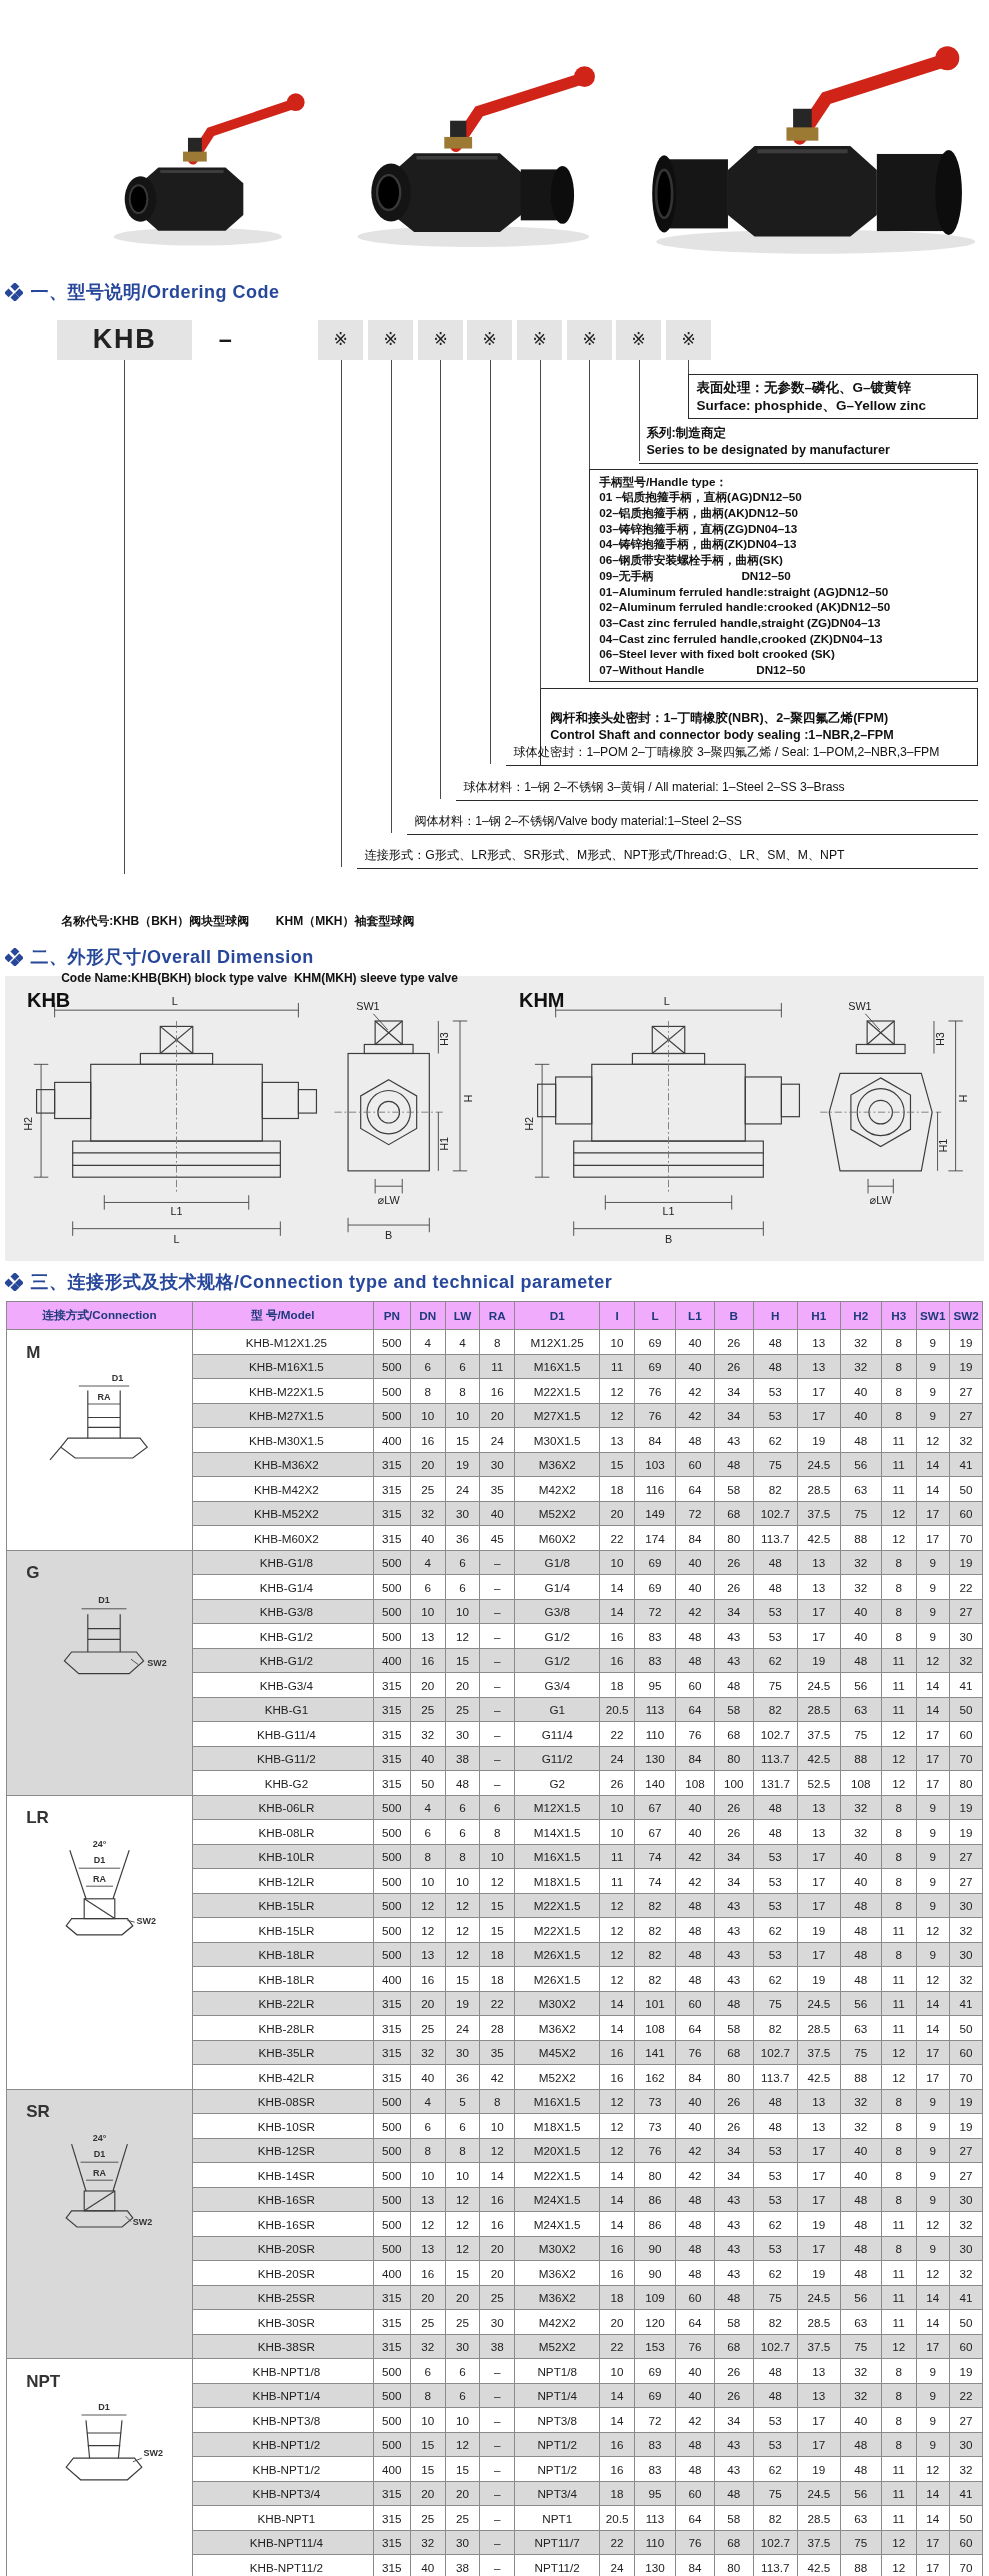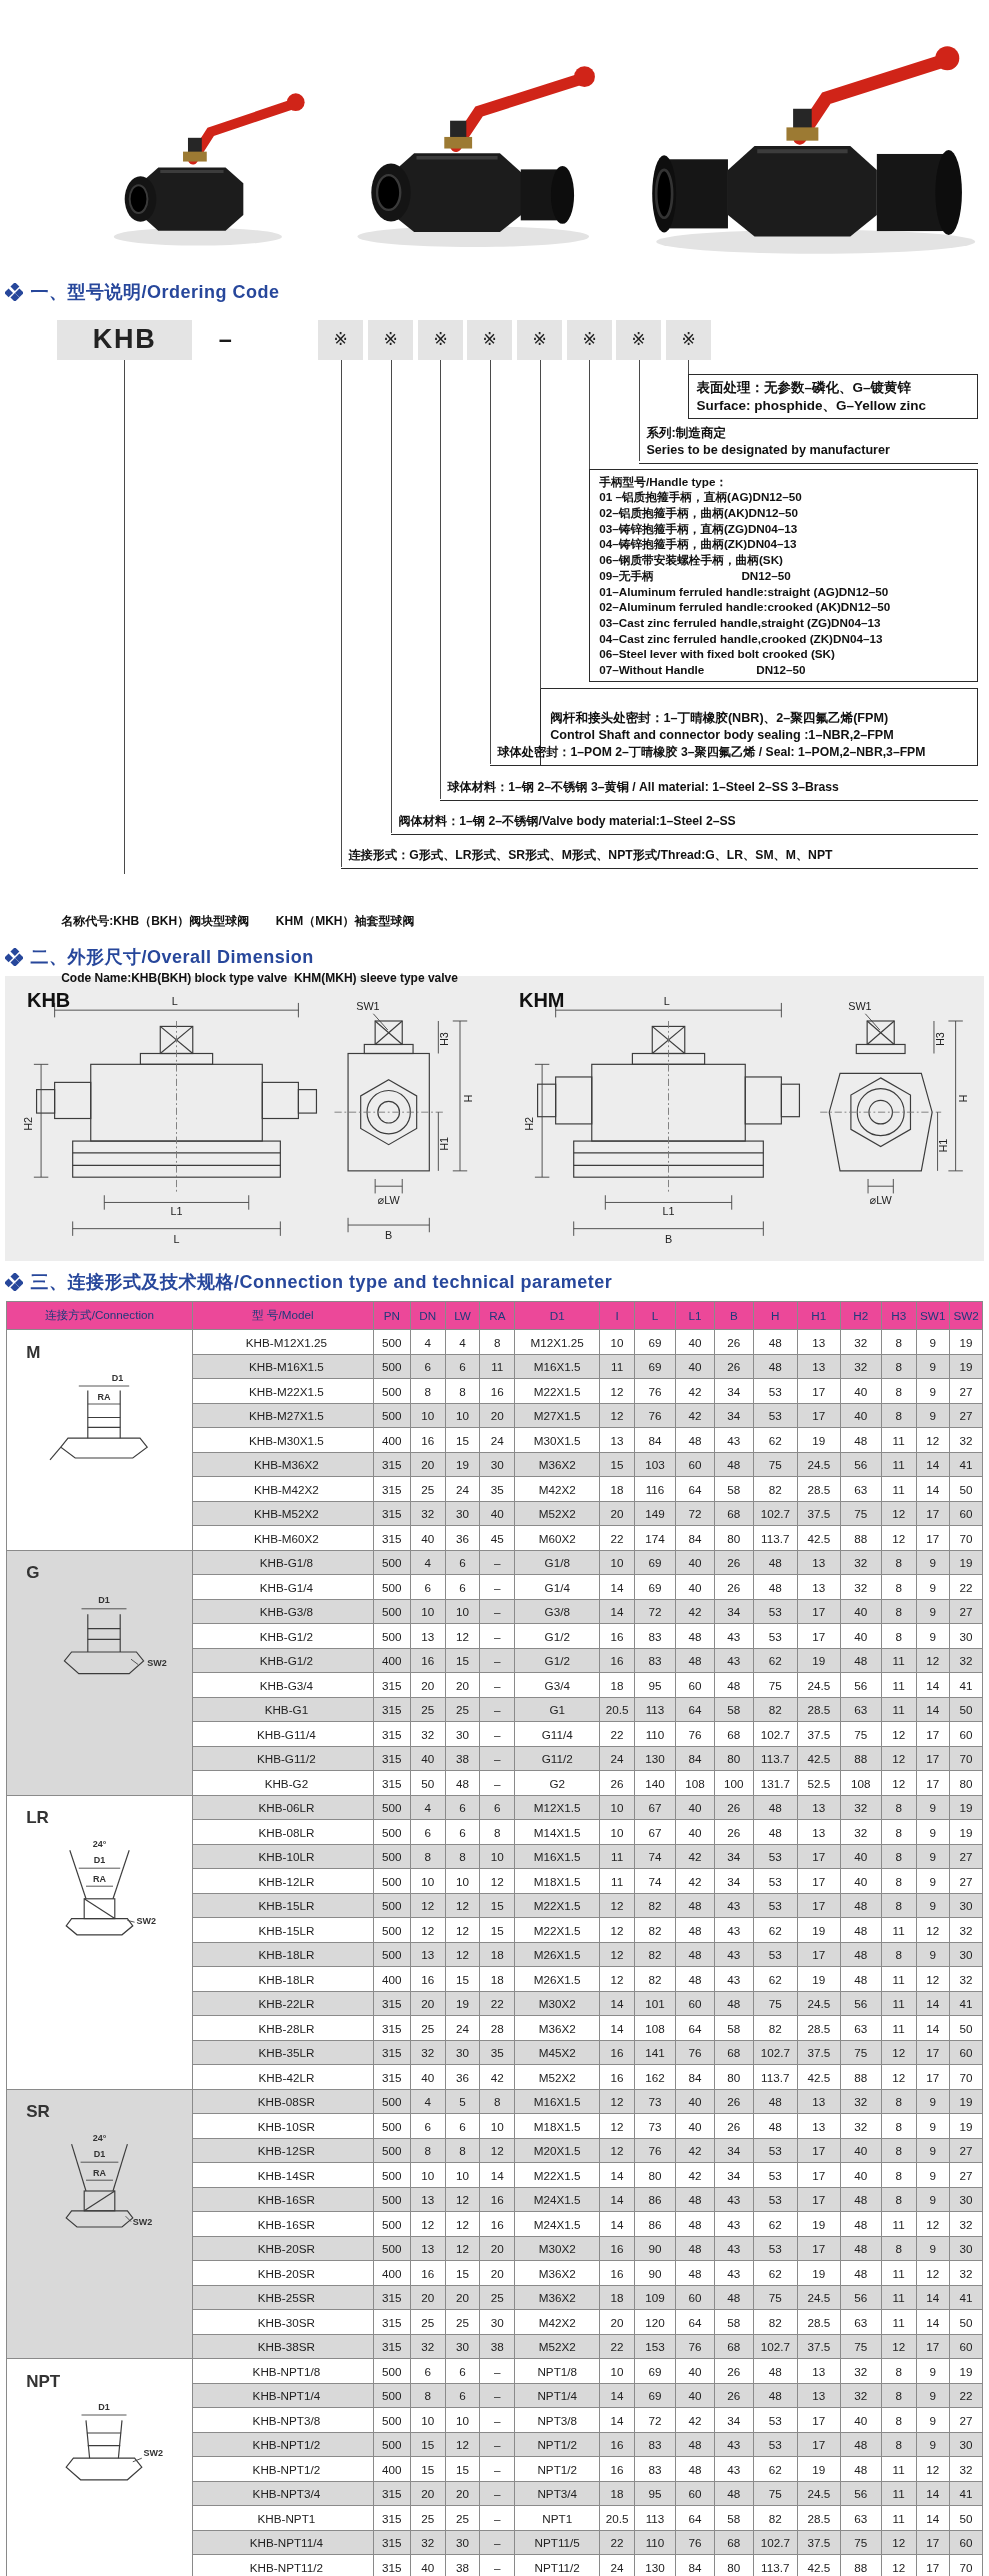--- a/index.html
+++ b/index.html
@@ -25,37 +25,37 @@
              align-items:center;justify-content:center;font-size:23.5px;font-weight:bold;}
   .vline{position:absolute;width:0.9px;background:#4a4a4a;}
   .anno{position:absolute;right:3.6px;color:#111;}
   .anno.boxed{border:1.8px solid #2b2b2b;}
   .anno.lined{border-bottom:1.8px solid #2b2b2b;}
   .a-surface{left:681px;top:63px;padding:3.6px 7.2px;font-size:13.5px;font-weight:bold;line-height:18px;}
   .a-series{left:632px;top:112px;padding:1.8px 7.2px 4.5px 7.2px;font-size:12.6px;font-weight:bold;line-height:17px;}
   .a-handle{left:582px;top:158px;padding:3.6px 9px;font-size:11.7px;font-weight:bold;}
   .a-handle .hline,.a-handle .htitle{line-height:15.7px;white-space:pre-wrap;}
   .a-stem{left:533px;top:377px;padding:21px 9px;font-size:12.6px;font-weight:bold;line-height:17px;}
-  .a-oneline{height:21.7px;padding:1.8px 7.2px 0 7.2px;font-size:12.2px;font-weight:bold;white-space:nowrap;overflow:hidden;}
+  .a-oneline{height:21.7px;padding:1.8px 7.2px 0 7.2px;font-size:12.2px;font-weight:normal;white-space:nowrap;overflow:hidden;margin-left:16px;}
   .a-ballseal{left:483px;top:431px;}
   .a-ballmat{left:433px;top:466px;}
   .a-bodymat{left:384px;top:500px;}
   .a-conn{left:334px;top:534px;}
   .a-codename{left:54px;top:563px;font-size:12px;font-weight:bold;line-height:19px;white-space:pre-wrap;}
 
   
   .dim-panel{background:#ededed;margin:3.6px 5.4px;padding:7.2px 9px;display:flex;gap:18px;}
   .dim-draw{position:relative;}
   .dim-draw .dlabel{position:absolute;left:12.6px;top:5.4px;font-size:20px;font-weight:bold;color:#111;}
   .dim-draw svg{display:block;}
 
   
   .spec-table{border-collapse:collapse;table-layout:fixed;width:977px;margin:3.6px 6.3px 9px 6.3px;}
   .spec-table th,.spec-table td{border:0.9px solid #8a8a8a;font-size:11.7px;overflow:hidden;}
-  .spec-table th{background:#ec4899;color:#1d3a7c;font-weight:normal;height:27px;padding:0 1.8px;margin-left:11px;}
+  .spec-table th{background:#f0abfc;color:#1d3a7c;font-weight:bold;height:27px;padding:0 1.8px;margin-left:11px;}
   .spec-table td{height:23.5px;text-align:center;color:#222;padding:0 0.9px;}
   .spec-table td.model{text-align:center;padding-left:8.1px;white-space:nowrap;}
   tr.odd td{background:#ffffff;}
   tr.even td{background:#d9d9d9;}
   td.group-cell{vertical-align:top;position:relative;}
   td.group-cell.odd{background:#ffffff !important;}
   td.group-cell.even{background:#d9d9d9 !important;}
   .group-label{font-size:17px;font-weight:bold;color:#333;text-align:left;padding:12.6px 0 0 18px;}
   .group-cell svg{display:block;margin:5.4px auto 0 auto;}
 
@@ -1327,21 +1327,21 @@
           <td class="num">11</td>
           <td class="num">14</td>
           <td class="num">50</td>
         </tr>
         <tr class="even">
           <td class="model">KHB-NPT11/4</td>
           <td class="num">315</td>
           <td class="num">32</td>
           <td class="num">30</td>
           <td class="num">–</td>
-          <td class="num">NPT11/5</td>
+          <td class="num">NPT11/7</td>
           <td class="num">22</td>
           <td class="num">110</td>
           <td class="num">76</td>
           <td class="num">68</td>
           <td class="num">102.7</td>
           <td class="num">37.5</td>
           <td class="num">75</td>
           <td class="num">12</td>
           <td class="num">17</td>
           <td class="num">60</td>

